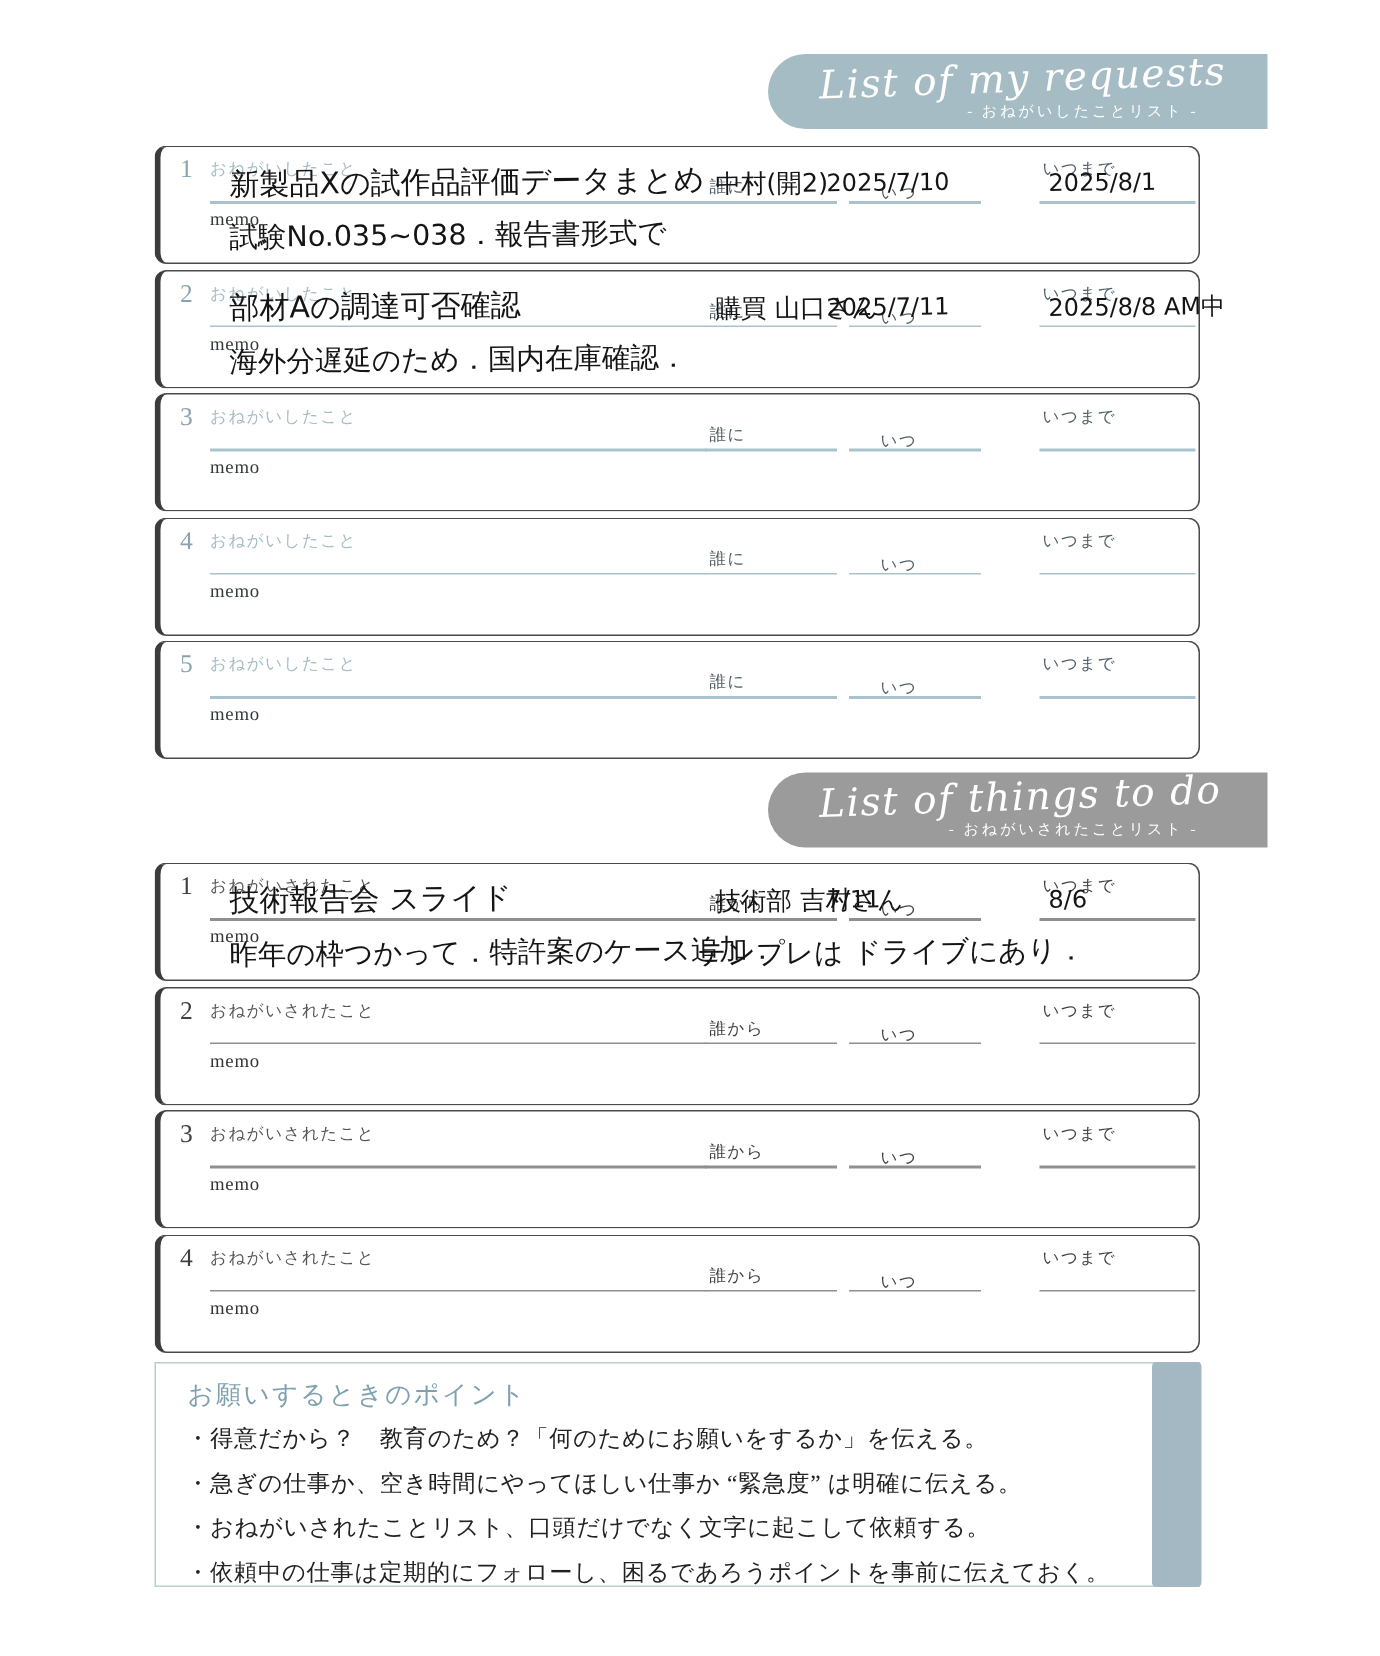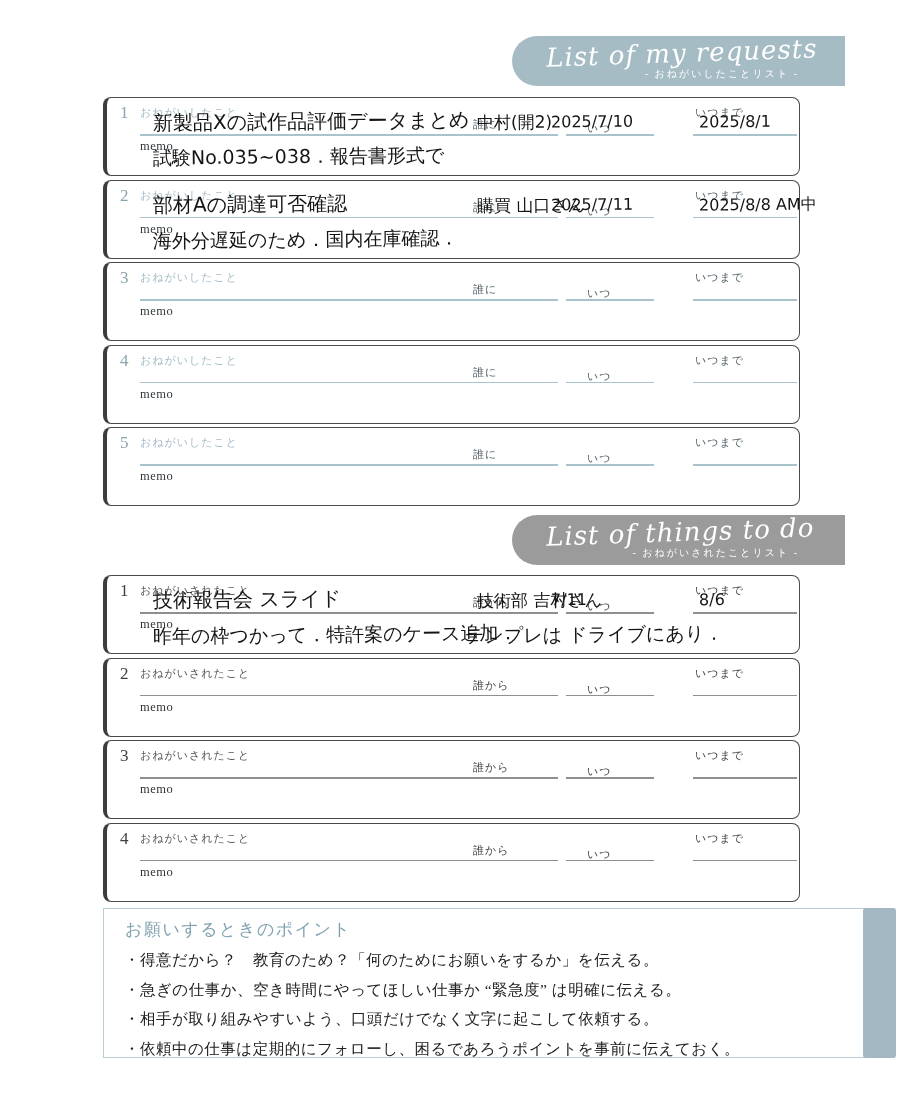--- a/index.html
+++ b/index.html
@@ -75,21 +75,21 @@
   }
   .hand-main{left:46px;top:10px;font-size:20px;}
   .hand-who{left:370px;top:13px;font-size:17px;}
   .hand-when{left:444px;top:14px;font-size:16px;}
   .hand-until{left:592px;top:14px;font-size:16px;}
   .hand-memo{left:46px;top:46px;font-size:19px;}
   .hand-memo2{left:358px;top:46px;font-size:19px;}
 
   
   .points-box{
-    position:absolute;left:103px;top:908px;width:792px;height:150px;
+    position:absolute;left:103px;top:908px;width:697px;height:150px;
     background:#fff;border:1.5px solid #b9cdd4;box-sizing:border-box;
   }
   .points-bar{
     position:absolute;top:-1.5px;right:-1.5px;width:33px;height:150px;
     background:#a3b8c2;border-radius:3px;
   }
   .points-title{
     position:absolute;left:21px;top:9px;
     font-family:"Liberation Serif","DejaVu Serif",serif;
     font-size:17px;color:#7fa0ae;letter-spacing:1.5px;
@@ -290,18 +290,18 @@
     <div class="hand hand-memo2"></div>
   </div>
 </div>
 
   <div class="points-box">
     <div class="points-bar"></div>
     <div class="points-title">お願いするときのポイント</div>
     <div class="points-bullets" id="points-bullets">
         <div class="bullet">・得意だから？　教育のため？「何のためにお願いをするか」を伝える。</div>
         <div class="bullet">・急ぎの仕事か、空き時間にやってほしい仕事か “緊急度” は明確に伝える。</div>
-        <div class="bullet">・相手が取り組みやすいよう、口頭だけでなく文字に起こして依頼する。</div>
+        <div class="bullet">・おねがいされたことリスト、口頭だけでなく文字に起こして依頼する。</div>
         <div class="bullet">・依頼中の仕事は定期的にフォローし、困るであろうポイントを事前に伝えておく。</div>
       </div>
   </div>
 
 </div>
 
 </body></html>

